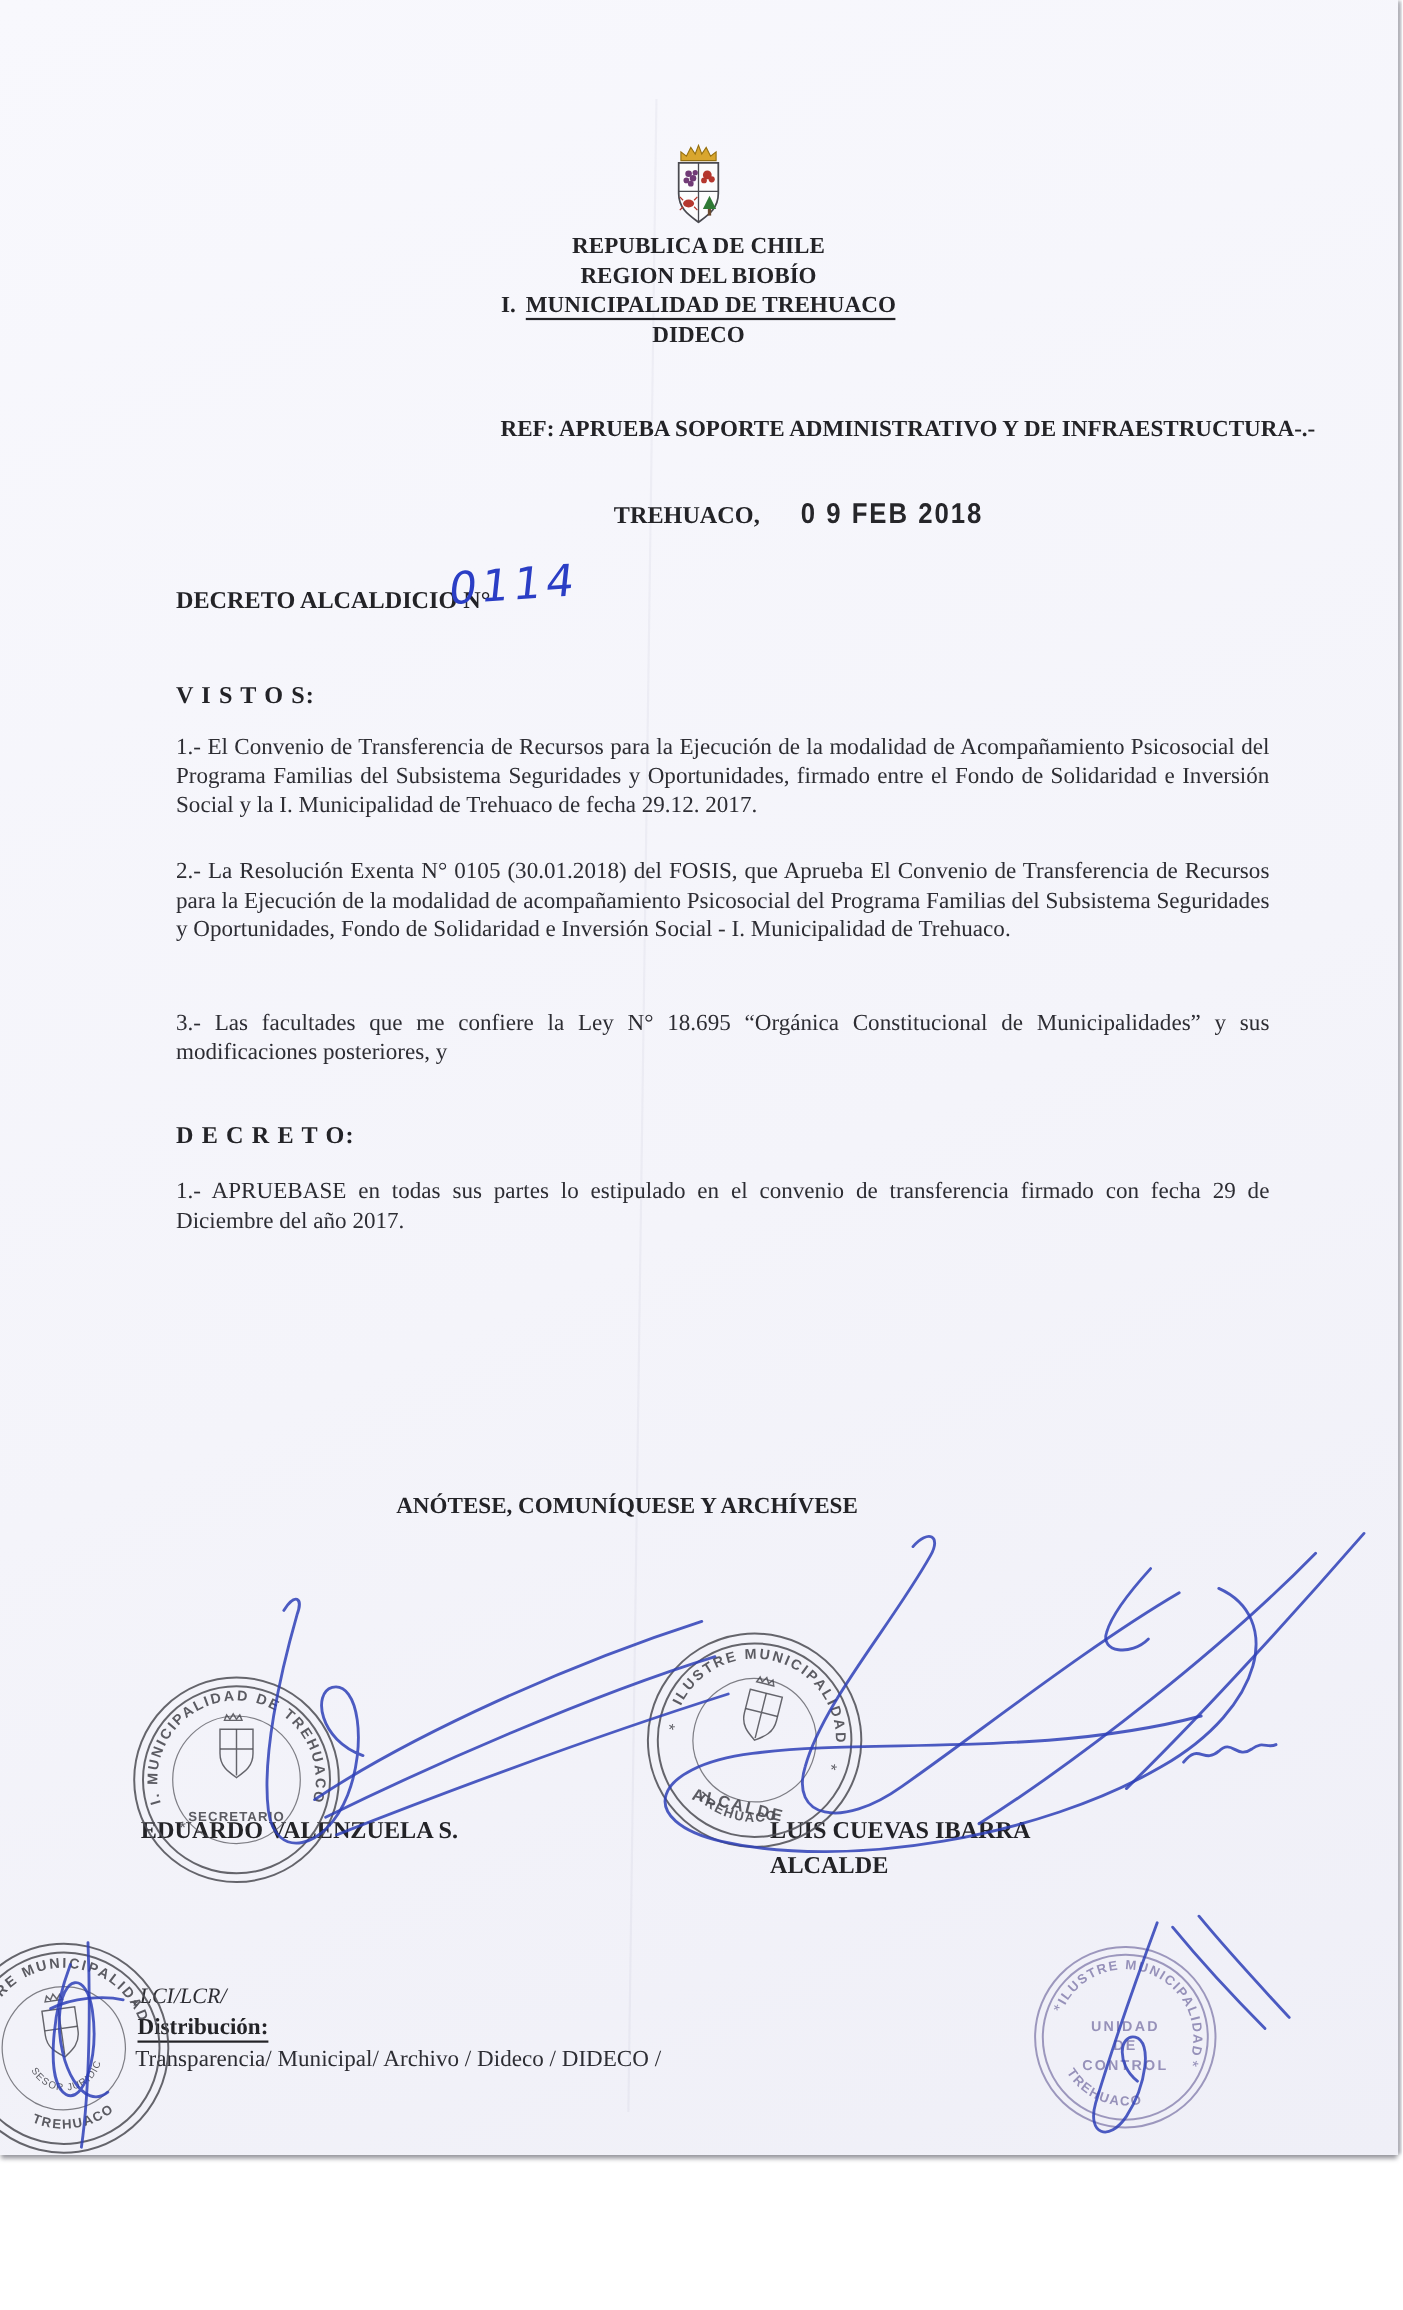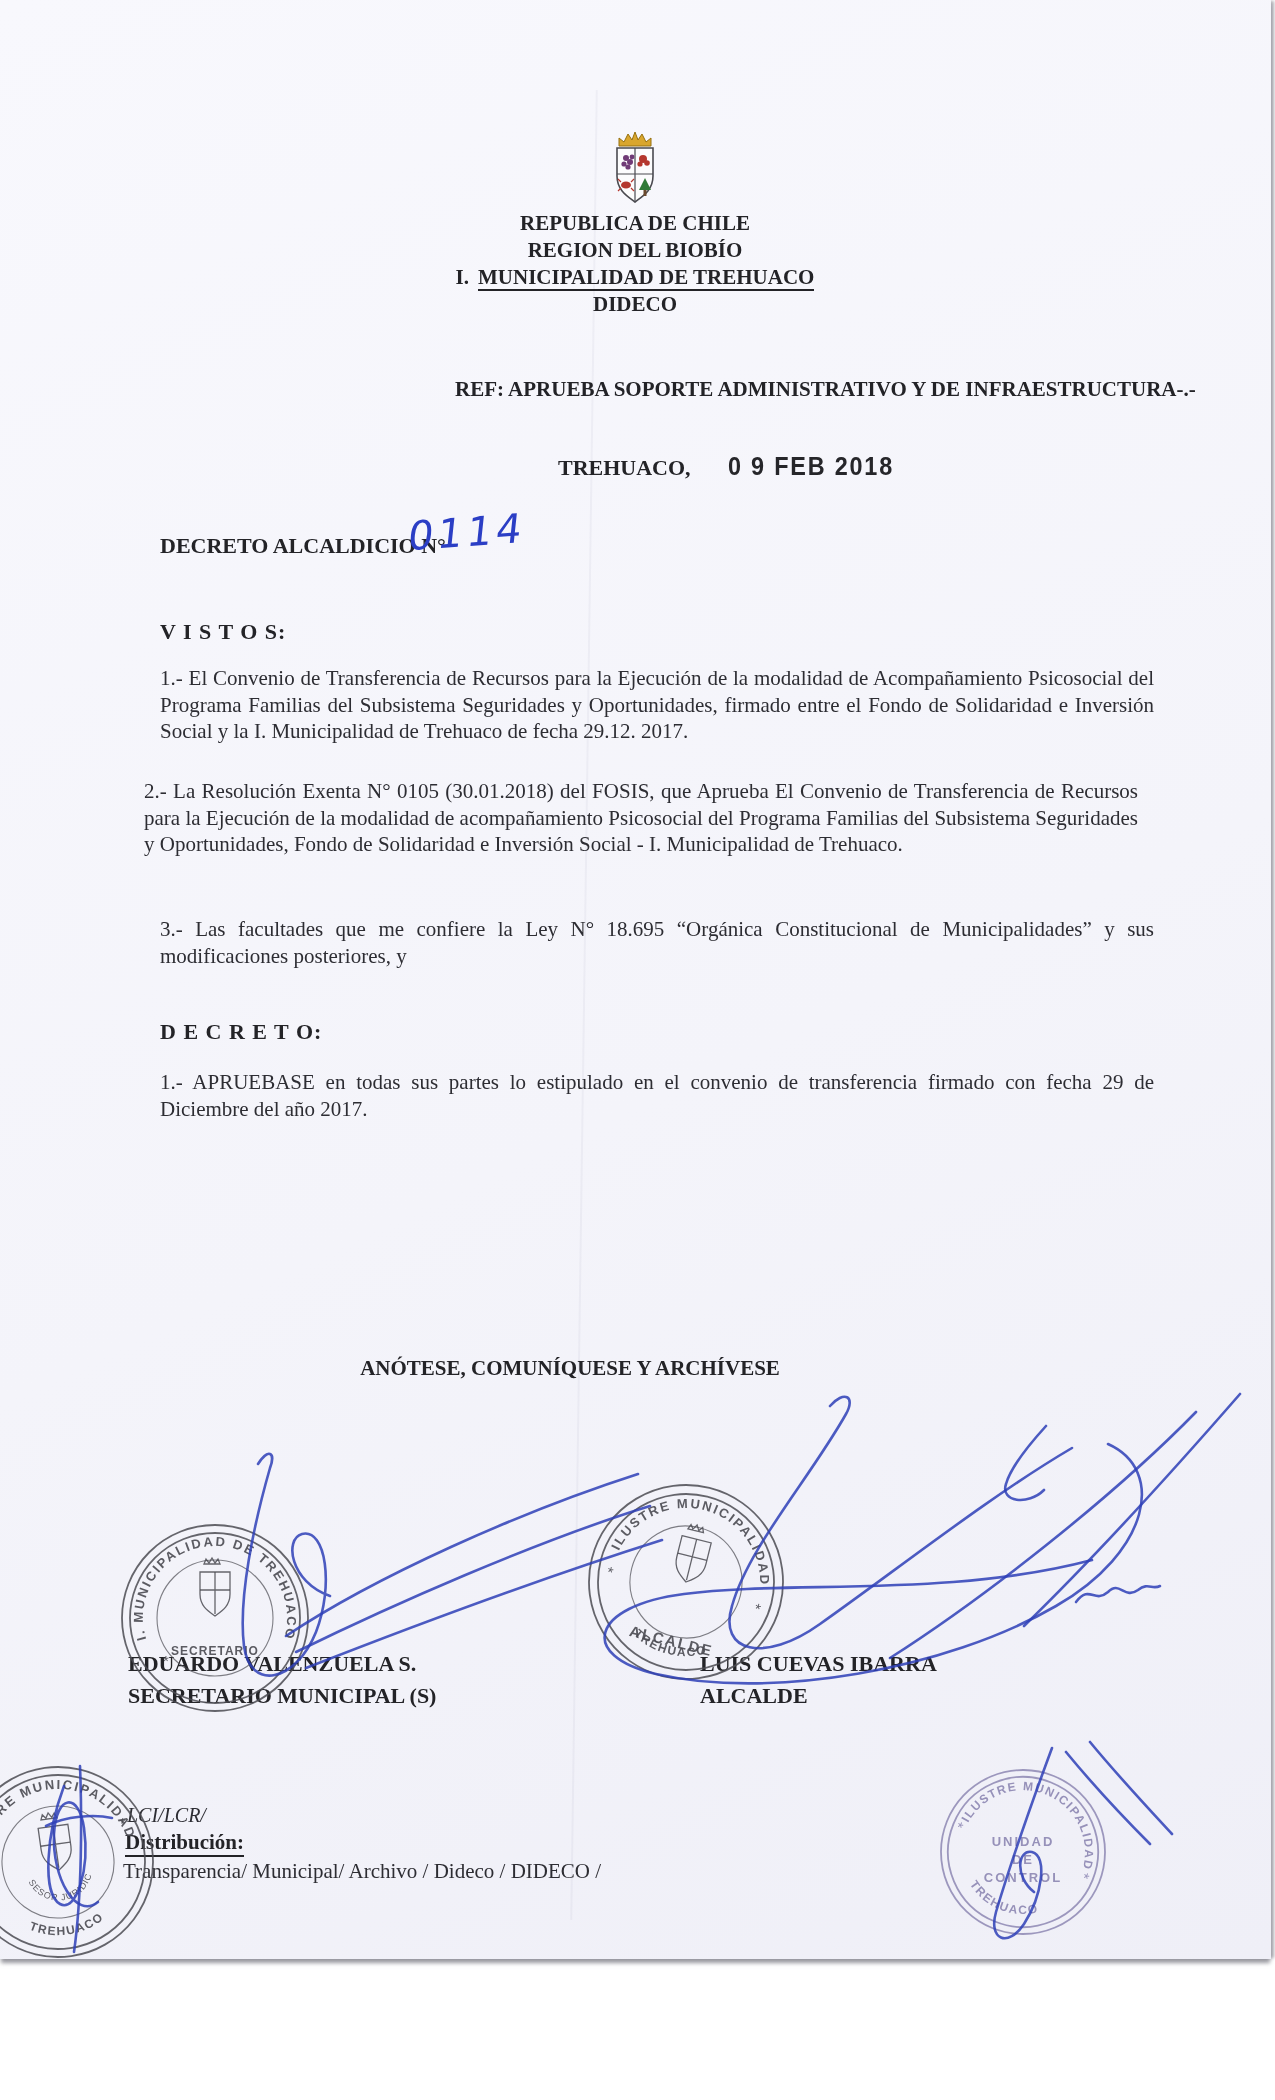--- a/index.html
+++ b/index.html
@@ -24,21 +24,21 @@
   .datestamp{left:728px;top:451px;font-family:"Liberation Sans",sans-serif;font-weight:700;
              font-size:26px;letter-spacing:2px;color:#26262a;transform:scaleX(.9);
              transform-origin:left top;}
   .dnum{left:160px;top:533px;font-size:22px;}
   .hand{left:408px;top:509px;font-family:"DejaVu Sans",sans-serif;font-size:40px;
         color:#2b3ec5;letter-spacing:4px;transform:rotate(-4deg) skewX(-10deg);}
   .h1{font-size:22px;letter-spacing:1px;}
   .vistos{left:160px;top:619px;}
   .para{width:994px;font-size:21px;line-height:26.5px;text-align:justify;}
   .p1{left:160px;top:665px;}
-  .p2{left:144px;top:778px;}
+  .p2{left:160px;top:778px;}
   .p3{left:160px;top:916px;}
   .decreto{left:160px;top:1019px;}
   .pd{left:160px;top:1069px;}
   .closing{left:340px;top:1356px;width:460px;text-align:center;font-size:21px;}
   .sig{}
   .sig .nm{font-weight:bold;font-size:22px;line-height:32px;color:#232327;white-space:nowrap;}
   .sigL{left:128px;top:1648px;width:404px;}
   .sigR{left:700px;top:1648px;width:356px;}
   .fIni{left:127px;top:1804px;font-style:italic;font-size:20px;color:#2d2d33;}
   .fLbl{left:125px;top:1830px;font-weight:bold;font-size:21px;color:#232327;
@@ -109,21 +109,20 @@
     <div class="t para p2">2.- La Resolución Exenta N° 0105 (30.01.2018) del FOSIS, que Aprueba El Convenio de Transferencia de Recursos para la Ejecución de la modalidad de acompañamiento Psicosocial del Programa Familias del Subsistema Seguridades y Oportunidades, Fondo de Solidaridad e Inversión Social - I. Municipalidad de Trehuaco.</div>
     <div class="t para p3">3.- Las facultades que me confiere la Ley N° 18.695 “Orgánica Constitucional de Municipalidades” y sus modificaciones posteriores, y</div>
 
     <div class="t b h1 decreto nw">D E C R E T O:</div>
     <div class="t para pd">1.- APRUEBASE en todas sus partes lo estipulado en el convenio de transferencia firmado con fecha 29  de Diciembre del año 2017.</div>
 
     <div class="t b closing nw">ANÓTESE, COMUNÍQUESE Y ARCHÍVESE</div>
 
     <div class="t sig sigL">
       <div class="nm">EDUARDO VALENZUELA S.</div>
-      <div class="nm">SECRETARIO MUNICIPAL (S)</div>
     </div>
     <div class="t sig sigR">
       <div class="nm">LUIS CUEVAS IBARRA</div>
       <div class="nm">ALCALDE</div>
     </div>
 
     <div class="t fIni nw">LCI/LCR/</div>
     <div class="t fLbl nw">Distribución:</div>
     <div class="t fItems nw">Transparencia/ Municipal/ Archivo / Dideco / DIDECO /</div>
   </div>

